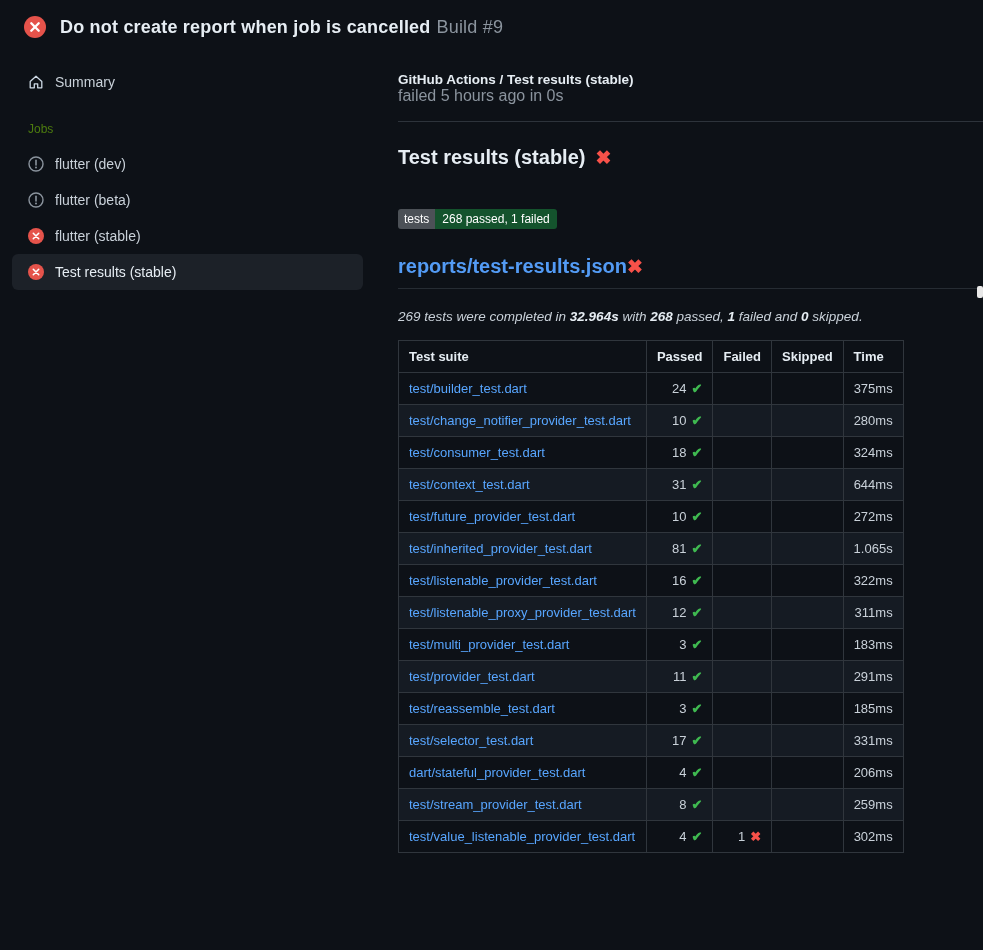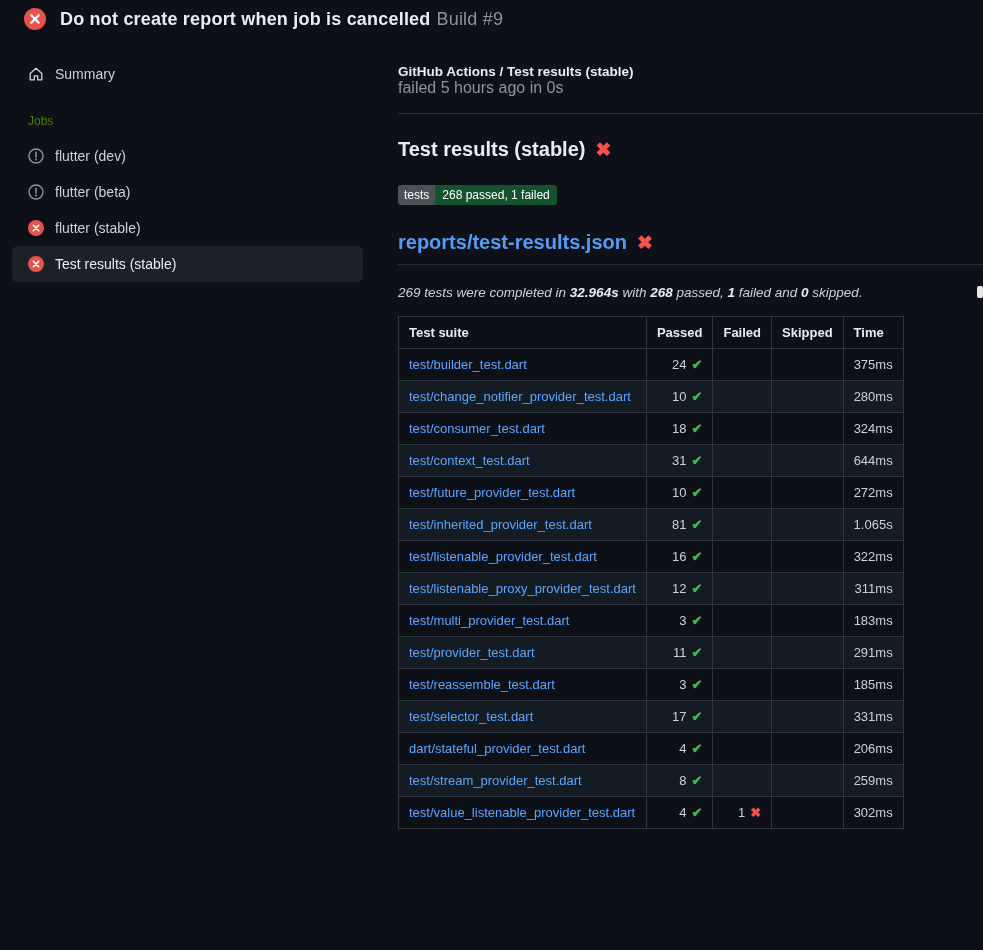--- a/index.html
+++ b/index.html
@@ -3,21 +3,21 @@
 <meta charset="utf-8">
 <style>
   * { margin:0; padding:0; box-sizing:border-box; }
   html,body { background:#0d1117; }
   .page {
     position:relative; width:983px; height:950px; overflow:hidden;
     background:#0d1117; color:#c9d1d9;
     font-family:"Liberation Sans", sans-serif;
   }
   
-  .top { display:flex; align-items:center; gap:14px; padding:8px 24px 10px 24px; }
+  .top { display:flex; align-items:center; gap:14px; padding:16px 24px 10px 24px; }
   .icon svg { display:block; }
   .hdr-title { font-size:18px; font-weight:700; color:#e6edf3; letter-spacing:.2px; }
   .hdr-build { color:#8b949e; font-weight:400; margin-left:6px; }
   
   .layout { display:flex; align-items:flex-start; }
   .sidebar { flex:0 0 375px; width:375px; padding:16px 12px 0 12px; }
   .side-item {
     display:flex; align-items:flex-end; gap:11px; padding:10px 16px;
     border-radius:6px; font-size:14px; color:#c9d1d9; cursor:pointer;
   }
@@ -26,26 +26,26 @@
   
   .main { flex:1; padding:24px 32px 0 23px; min-width:0; }
   .breadcrumb { font-size:13.5px; font-weight:700; color:#e6edf3; }
   .run-meta { font-size:16px; color:#8b949e; }
   .divider { border:none; border-top:1px solid #2d333b; margin:16px -32px 0 0; }
   .check-title {
     margin-top:24px; font-size:20px; font-weight:700; color:#e6edf3;
     display:flex; align-items:center; gap:10px;
   }
   .xmark { color:#f85149; font-weight:700; font-size:19px; line-height:1; }
-  .badge { display:inline-flex; margin-top:24px; font-size:12px; line-height:1; }
+  .badge { display:inline-flex; margin-top:40px; font-size:12px; line-height:1; }
   .badge-label { background:#4c5157; color:#ffffff; padding:4px 6px; border-radius:3px 0 0 3px; }
   .badge-status { background:#14532d; color:#ffffff; padding:4px 7px; border-radius:0 3px 3px 0; }
   .report-title {
     margin:26px -32px 0 0; padding-bottom:10px; border-bottom:1px solid #262c33;
-    font-size:20px; font-weight:700; display:flex; align-items:center; gap:10px;
+    font-size:20px; font-weight:700; display:flex; align-items:center; gap:0;
   }
   .report-link { color:#539bf5; text-decoration:none; }
   .summary-line { margin-top:20px; font-size:13.5px; color:#c9d1d9;font-style:italic; }
   .summary-line strong { color:#e6edf3; }
   
   table.results { margin-top:16px; border-collapse:collapse; font-size:13px; width:447px; }
   table.results th, table.results td { border:1px solid #30363d; padding:8px 10px; }
   table.results thead th { font-weight:700; color:#e6edf3; text-align:left; font-size:13px; }
   table.results tbody tr:nth-child(even) { background:#151b23; }
   th.col-num, td.num-cell { text-align:right; width:68px; }

